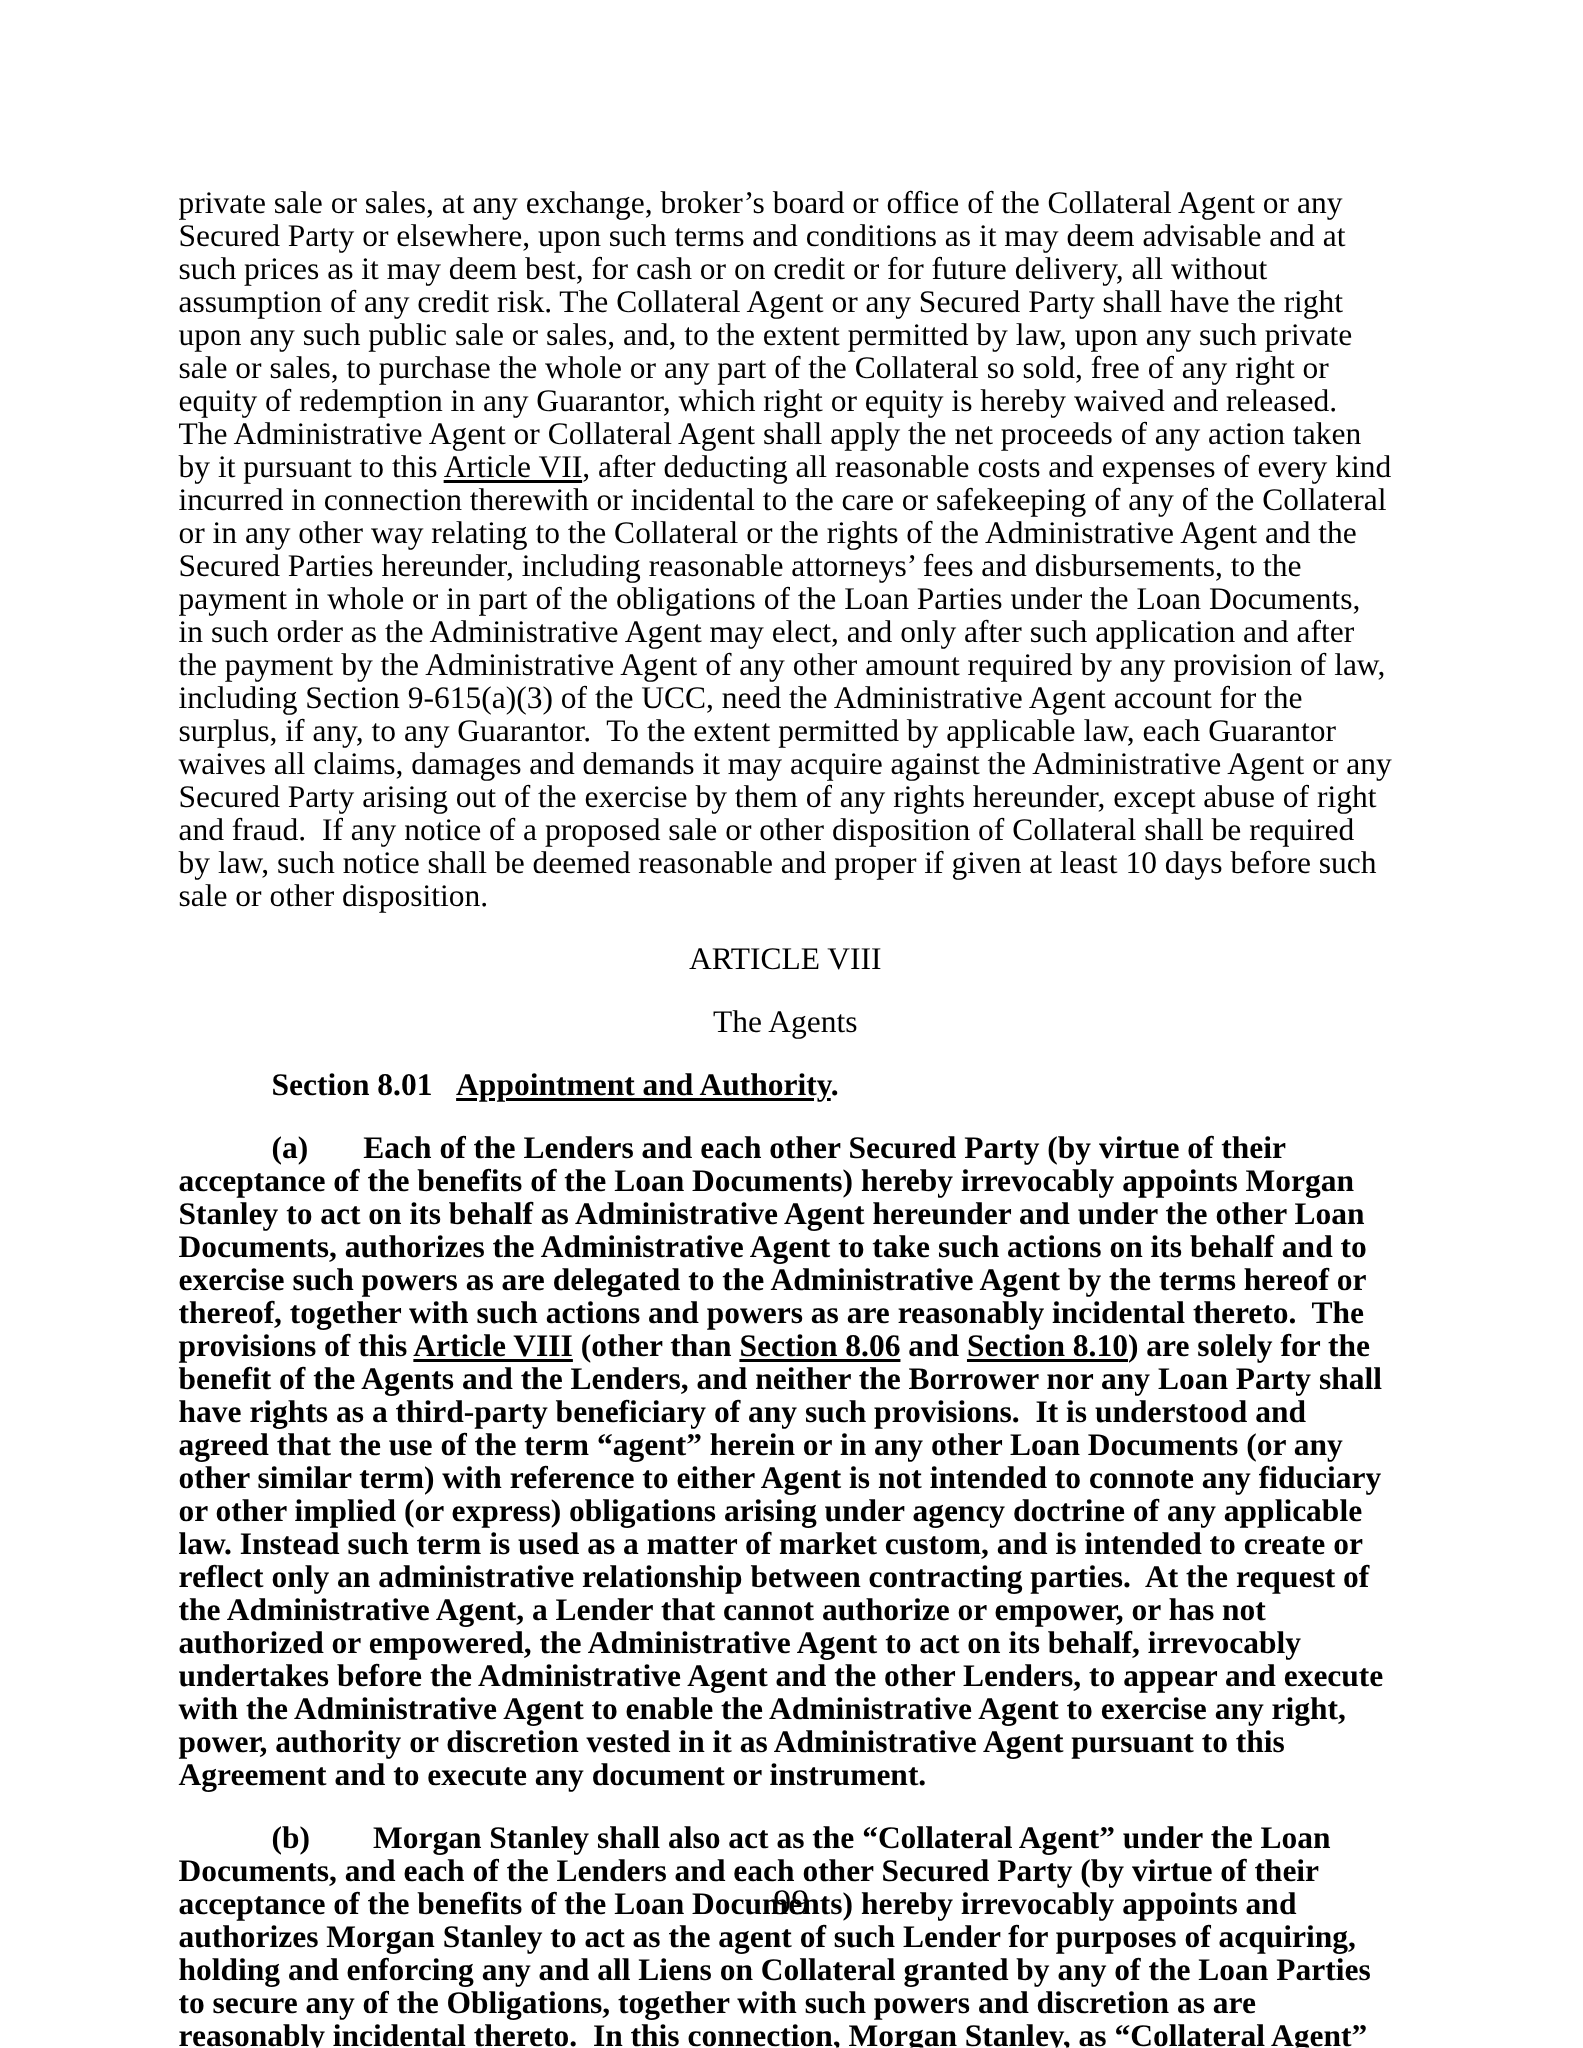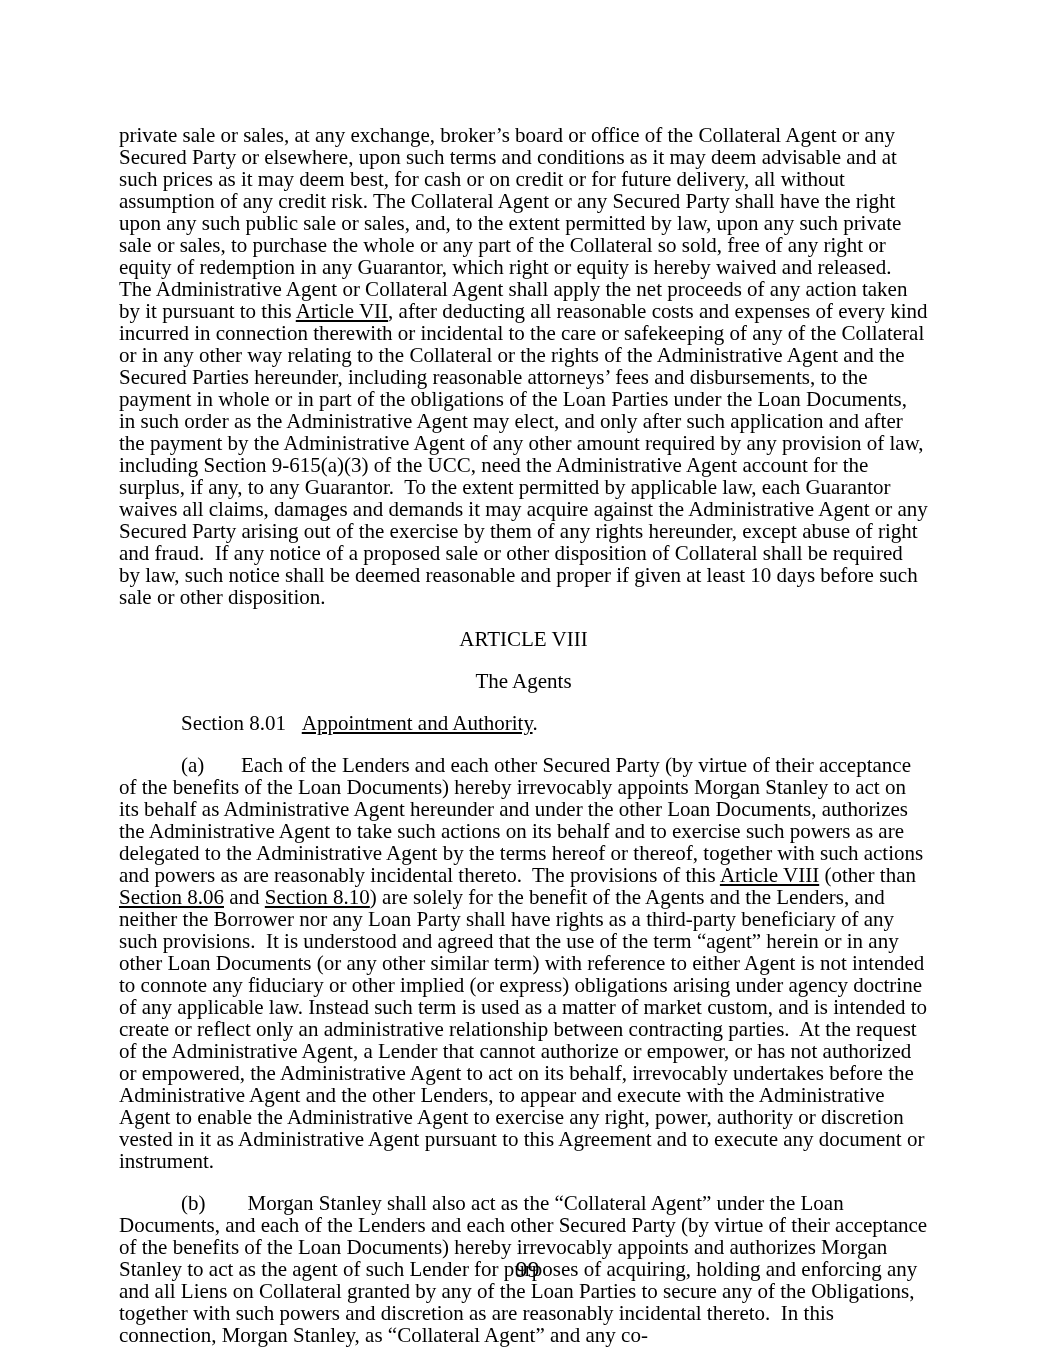--- a/index.html
+++ b/index.html
@@ -23,20 +23,21 @@
     font-size: 21px;
     line-height: 22px;
     text-align: left;
     word-spacing: normal;
   }
   .block {
     margin: 0 0 20px 0;
   }
   .indent {
     text-indent: 62px;
+    font-weight: bold;
   }
   .center {
     text-align: center;
   }
   .italic {
   }
   .u {
     text-decoration: underline;
   }
   .page-number {

